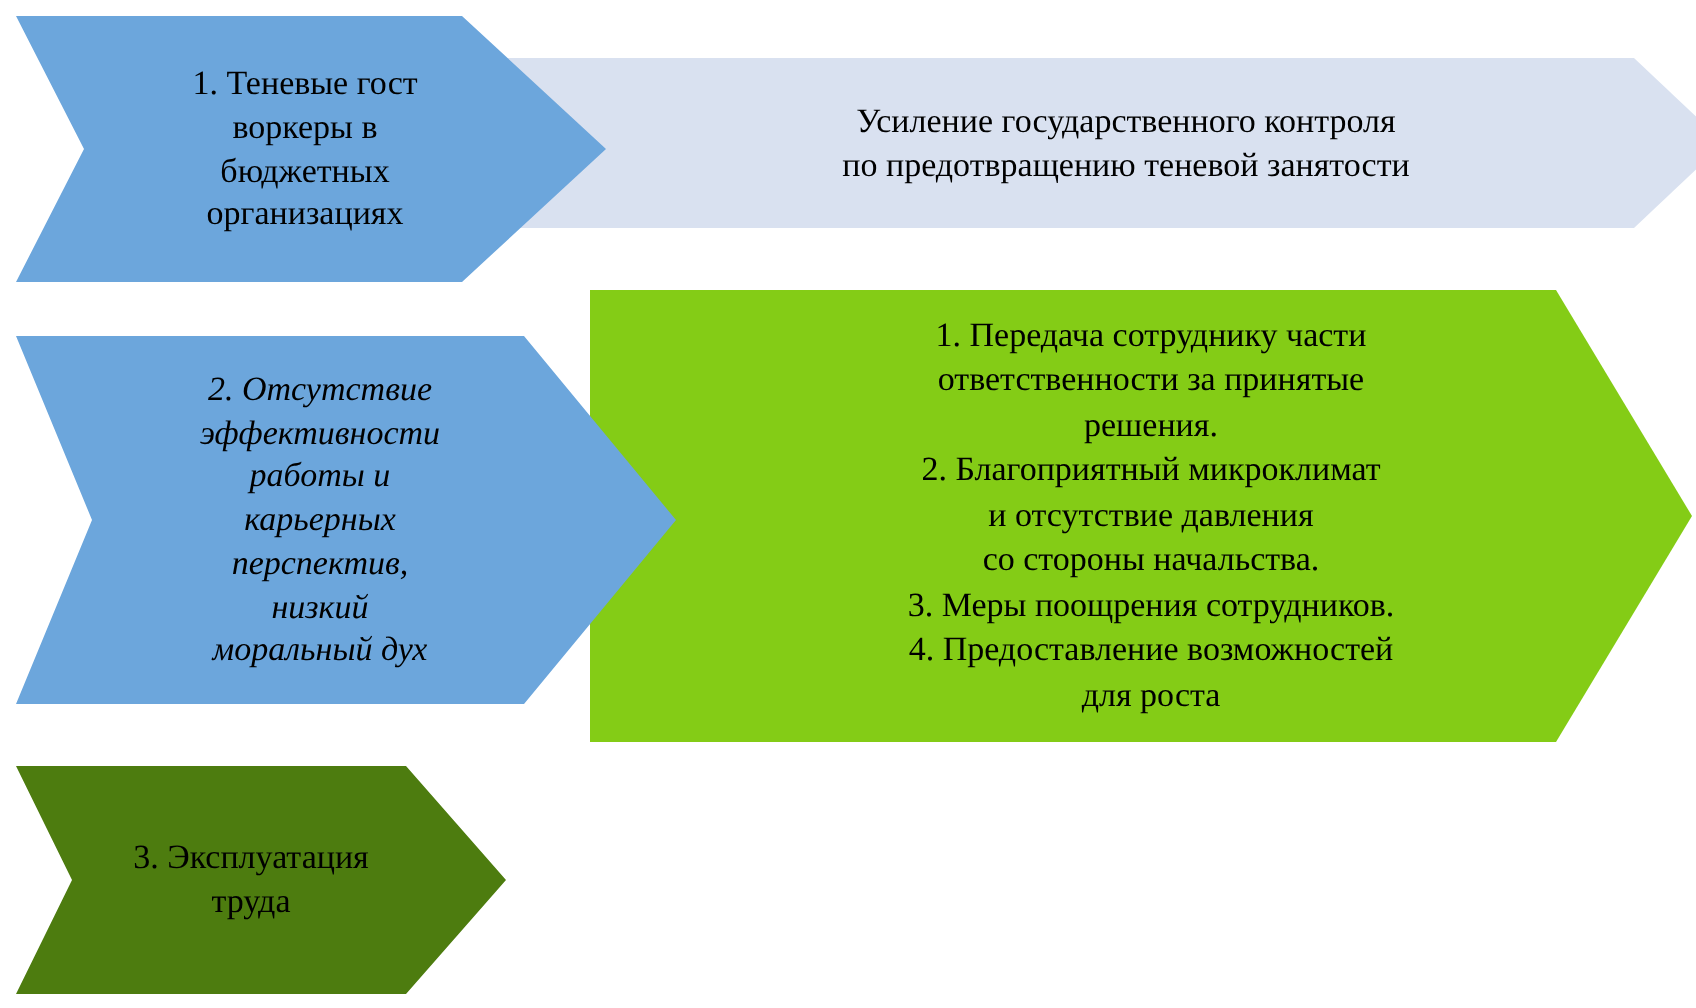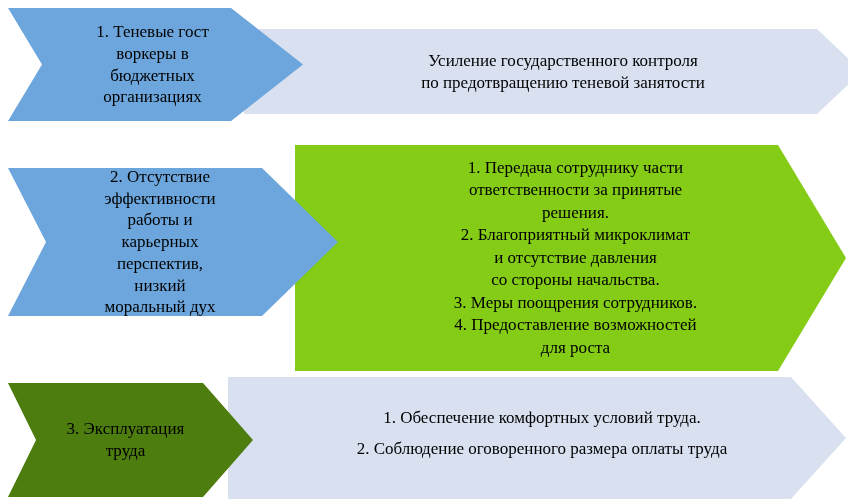--- a/index.html
+++ b/index.html
@@ -29,35 +29,36 @@
     font-size: 17px;
     line-height: 1.28;
   }
   
   .s1 {
     left: 244px; top: 29px; width: 618px; height: 85px;
     clip-path: polygon(0 0, calc(100% - 45px) 0, 100% 50%, calc(100% - 45px) 100%, 0 100%);
     padding: 0 60px 0 80px;
   }
   .p1 {
-    left: 8px; top: 8px; width: 295px; height: 113px;
+    left: 8px; top: 8px; width: 295px; height: 133px;
     clip-path: polygon(0 0, calc(100% - 72px) 0, 100% 50%, calc(100% - 72px) 100%, 0 100%, 34px 50%);
     padding: 0 40px 0 34px;
   }
   
   .s2 {
     left: 295px; top: 145px; width: 551px; height: 226px;
     clip-path: polygon(0 0, calc(100% - 68px) 0, 100% 50%, calc(100% - 68px) 100%, 0 100%);
     padding: 0 70px 0 80px;
   }
   .s2 .txt { line-height: 1.32; }
   .p2 {
-    left: 8px; top: 168px; width: 330px; height: 148px;
+    left: 8px; top: 168px; width: 330px; height: 184px;
     clip-path: polygon(0 0, calc(100% - 76px) 0, 100% 50%, calc(100% - 76px) 100%, 0 100%, 38px 50%);
     padding: 0 56px 0 30px;
+    font-style: italic;
   }
   
   .s3 {
     left: 228px; top: 377px; width: 618px; height: 122px;
     clip-path: polygon(0 0, calc(100% - 55px) 0, 100% 50%, calc(100% - 55px) 100%, 0 100%);
     padding: 0 60px 10px 70px;
   }
   .s3 .txt { line-height: 1.85; }
   .p3 {
     left: 8px; top: 383px; width: 245px; height: 114px;
@@ -95,22 +96,18 @@
   <div class="shape problem p2" style="background: rgb(108, 166, 220);">
     <div class="txt">2. Отсутствие
 эффективности
 работы и
 карьерных
 перспектив,
 низкий
 моральный дух</div>
   </div>
 
-  <div class="shape solution s3" style="background: rgb(217, 225, 240);">
-    <div class="txt">1. Обеспечение комфортных условий труда.
-2. Соблюдение оговоренного размера оплаты труда</div>
-  </div>
   <div class="shape problem p3" style="background: #4d7c0f;">
     <div class="txt">3. Эксплуатация
 труда</div>
   </div>
 
 </div>
 
 </body></html>

